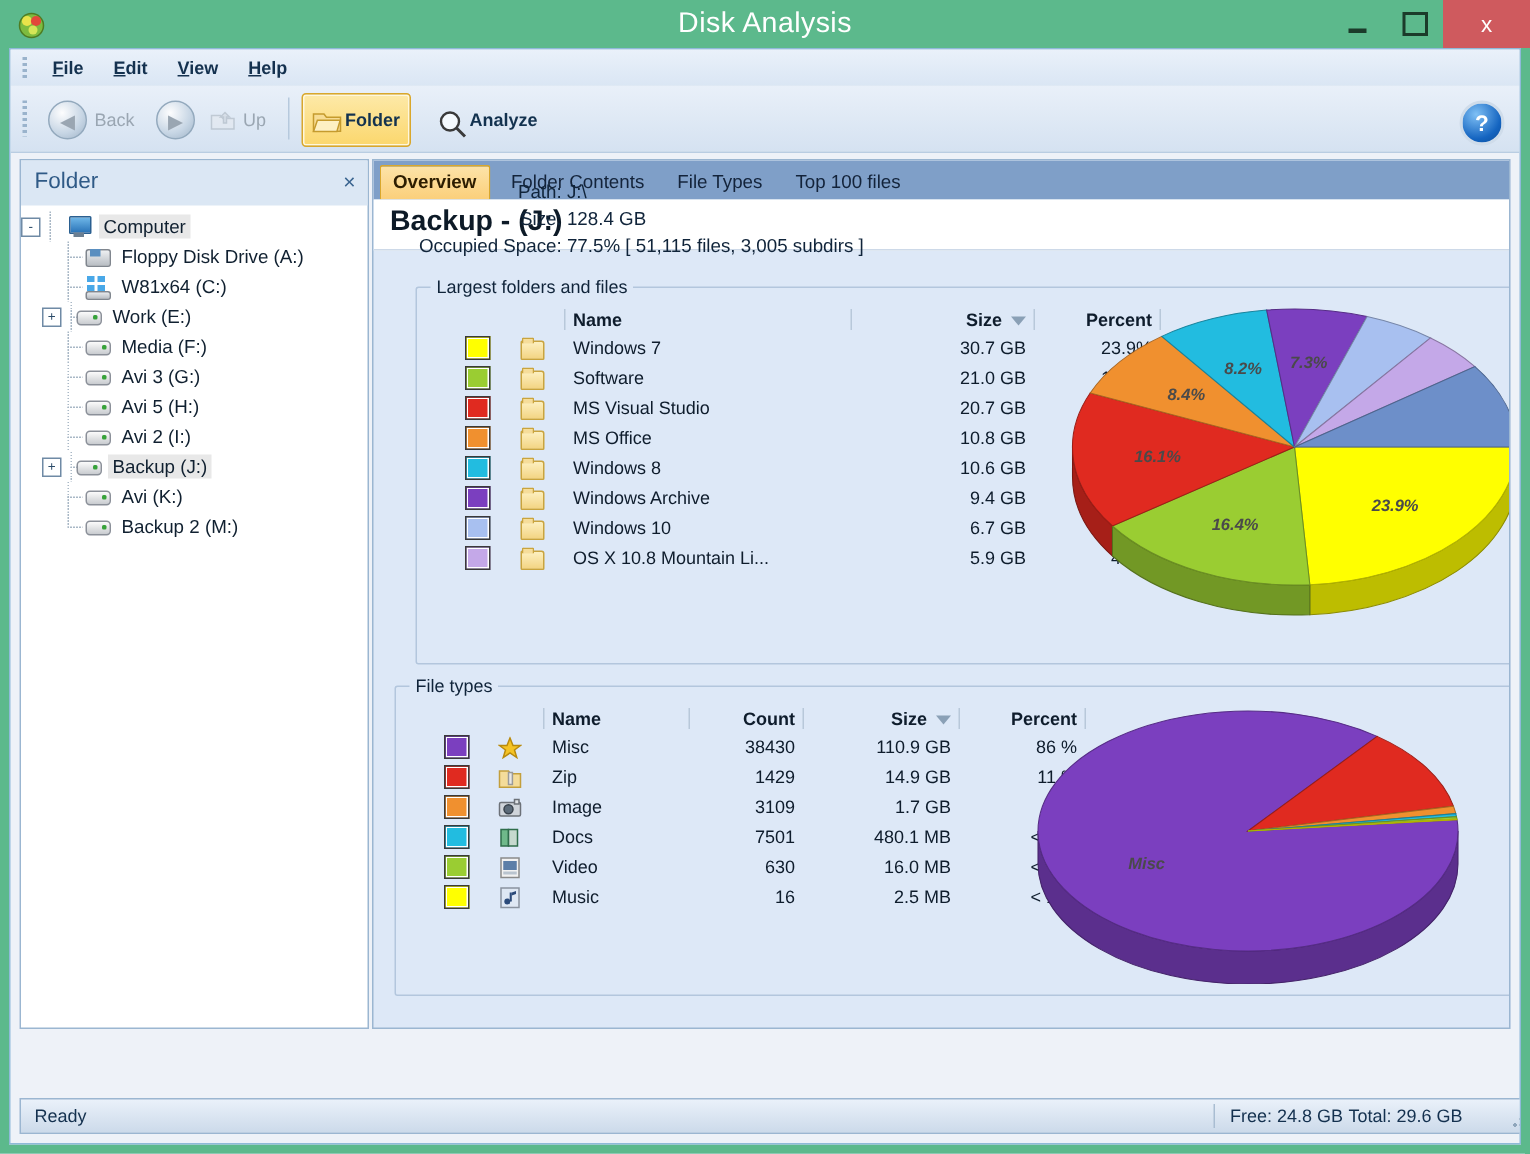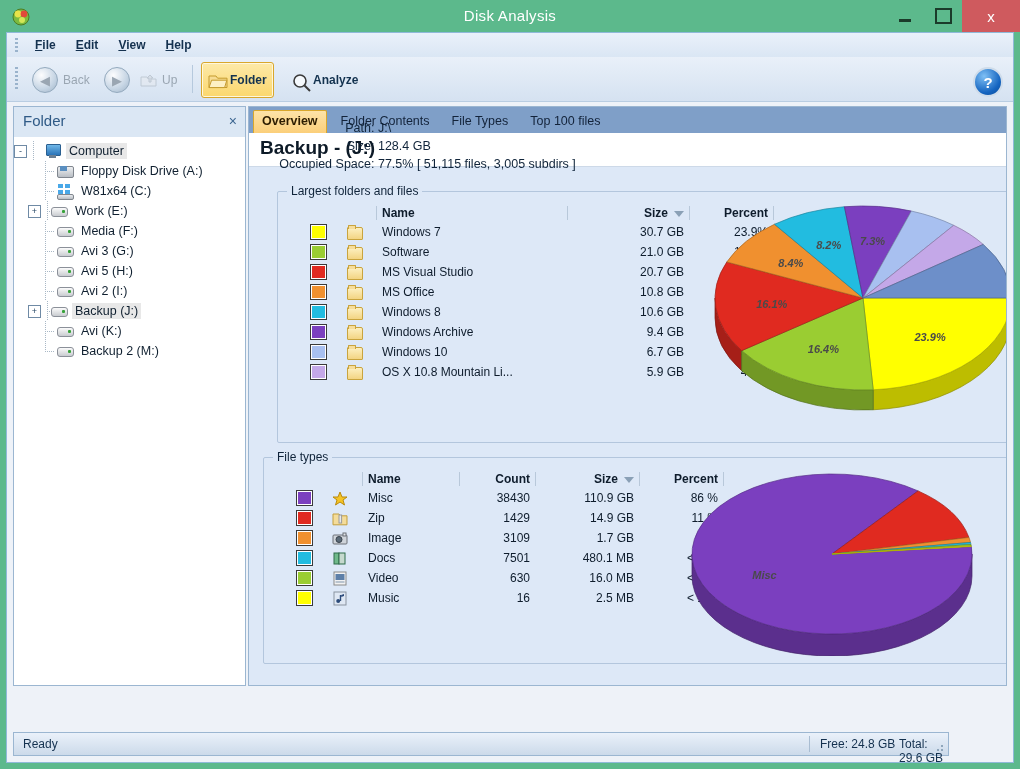--- a/index.html
+++ b/index.html
@@ -9,21 +9,21 @@
     font-family:"Liberation Sans","DejaVu Sans",sans-serif;
     font-size:12px;color:#1a1a1a;
     background:#5cb98c;
   }
   #app{position:relative;width:1020px;height:769px;background:#5cb98c;}
 
   
   .titlebar{position:absolute;left:0;top:0;width:1020px;height:32px;background:#5cb98c;}
   .app-icon{position:absolute;left:10px;top:5px;width:22px;height:22px;}
   .title-text{position:absolute;left:0;top:0;width:1020px;height:32px;line-height:32px;
-    text-align:center;font-size:15px;color:#ffffff;letter-spacing:.3px;}
+    text-align:center;font-size:19px;color:#ffffff;letter-spacing:.3px;}
   .wbtns{position:absolute;right:0;top:0;height:32px;display:flex;align-items:stretch;}
   .wbtn{width:38px;display:flex;align-items:center;justify-content:center;cursor:default;}
   .wbtn.close{width:58px;background:#cf5a5e;color:#fff;font-size:15px;}
   .wbtn .min{display:block;width:12px;height:3px;background:#1b3b2a;margin-top:8px;}
   .wbtn .max{display:block;width:13px;height:12px;border:2px solid #1b3b2a;}
 
   
   .client{position:absolute;left:6px;top:32px;width:1008px;height:731px;background:#eef2f8;
           border:1px solid #8fb9d9;box-sizing:border-box;overflow:hidden;}
 
@@ -138,21 +138,21 @@
     background:linear-gradient(#fdf0c0,#f3d483);border:1px solid #c9a43e;border-radius:1px 2px 1px 1px;}
   .fico.folder:after{content:"";position:absolute;left:2px;top:0px;width:6px;height:3px;
     background:#f6dd9b;border:1px solid #c9a43e;border-bottom:none;border-radius:1px 1px 0 0;}
   .sort{display:inline-block;width:0;height:0;border-left:5px solid transparent;
     border-right:5px solid transparent;border-top:6px solid #8aa0b6;margin-left:6px;
     vertical-align:middle;}
 
   .chartbox{position:absolute;}
 
   
-  .status{position:absolute;left:6px;bottom:6px;width:936px;height:24px;
+  .status{position:absolute;left:6px;bottom:6px;width:1008px;height:24px;
     background:linear-gradient(#eaf1fa,#ccdaea);border:1px solid #9bb6d1;box-sizing:border-box;}
   .status .ready{position:absolute;left:9px;top:4px;font-size:12px;color:#14314f;}
   .status .vsep{position:absolute;top:3px;bottom:3px;width:1px;background:#a9bdd2;}
   .status .item{position:absolute;top:4px;font-size:12px;color:#14314f;}
   .status .gripper{position:absolute;right:4px;bottom:3px;width:12px;height:12px;
     background:
       radial-gradient(circle,#8fa6bb 40%,transparent 42%) 8px 8px/4px 4px no-repeat,
       radial-gradient(circle,#8fa6bb 40%,transparent 42%) 4px 8px/4px 4px no-repeat,
       radial-gradient(circle,#8fa6bb 40%,transparent 42%) 8px 4px/4px 4px no-repeat;}
   svg{display:block;}

